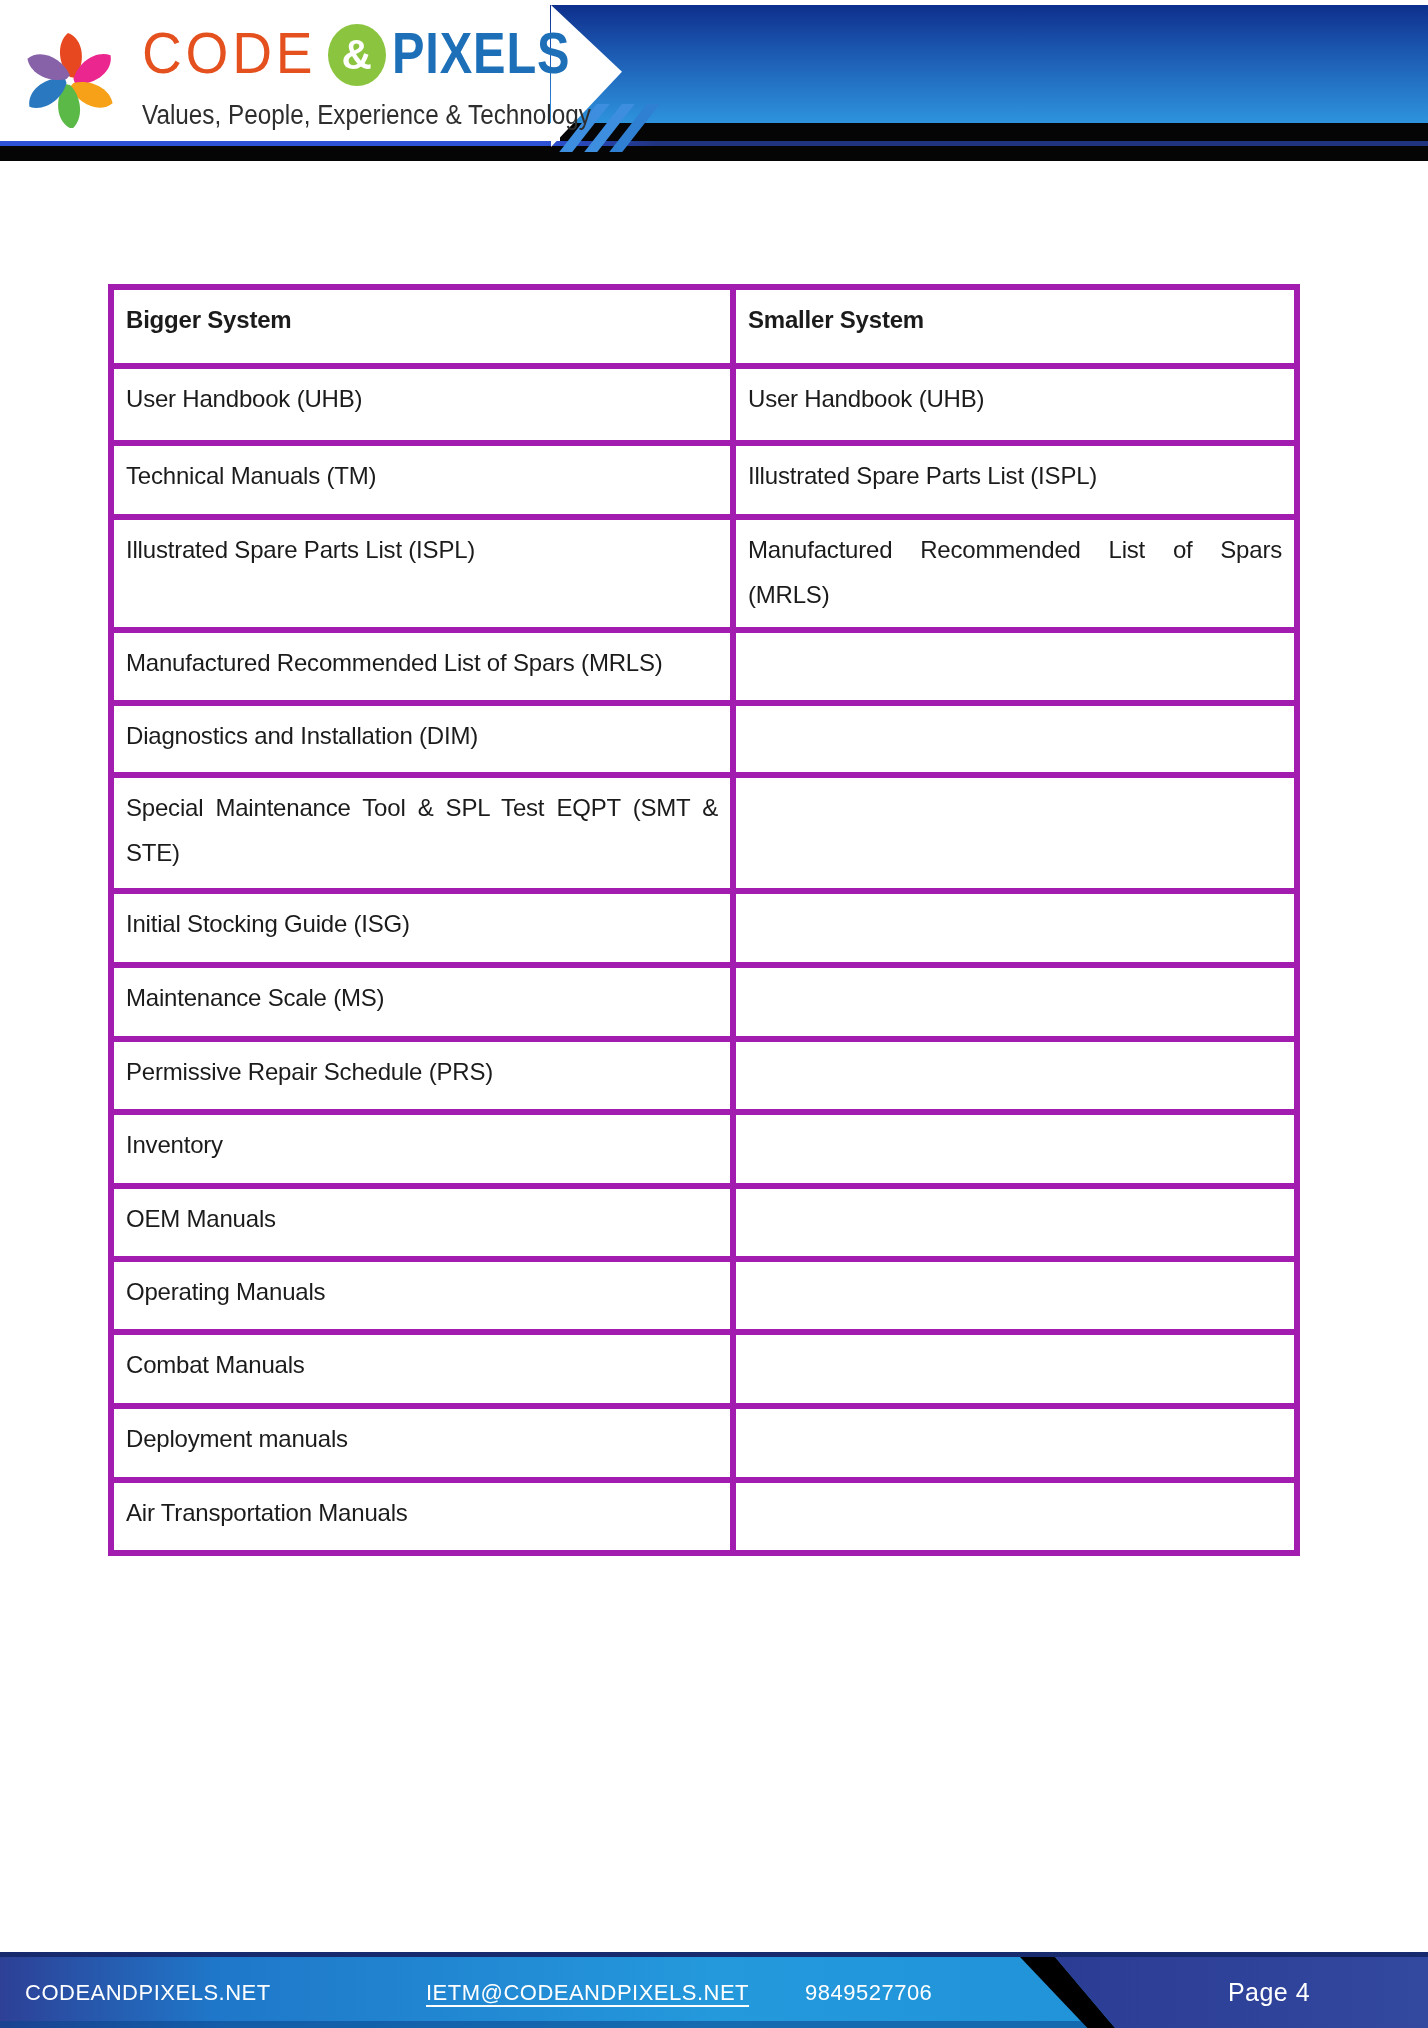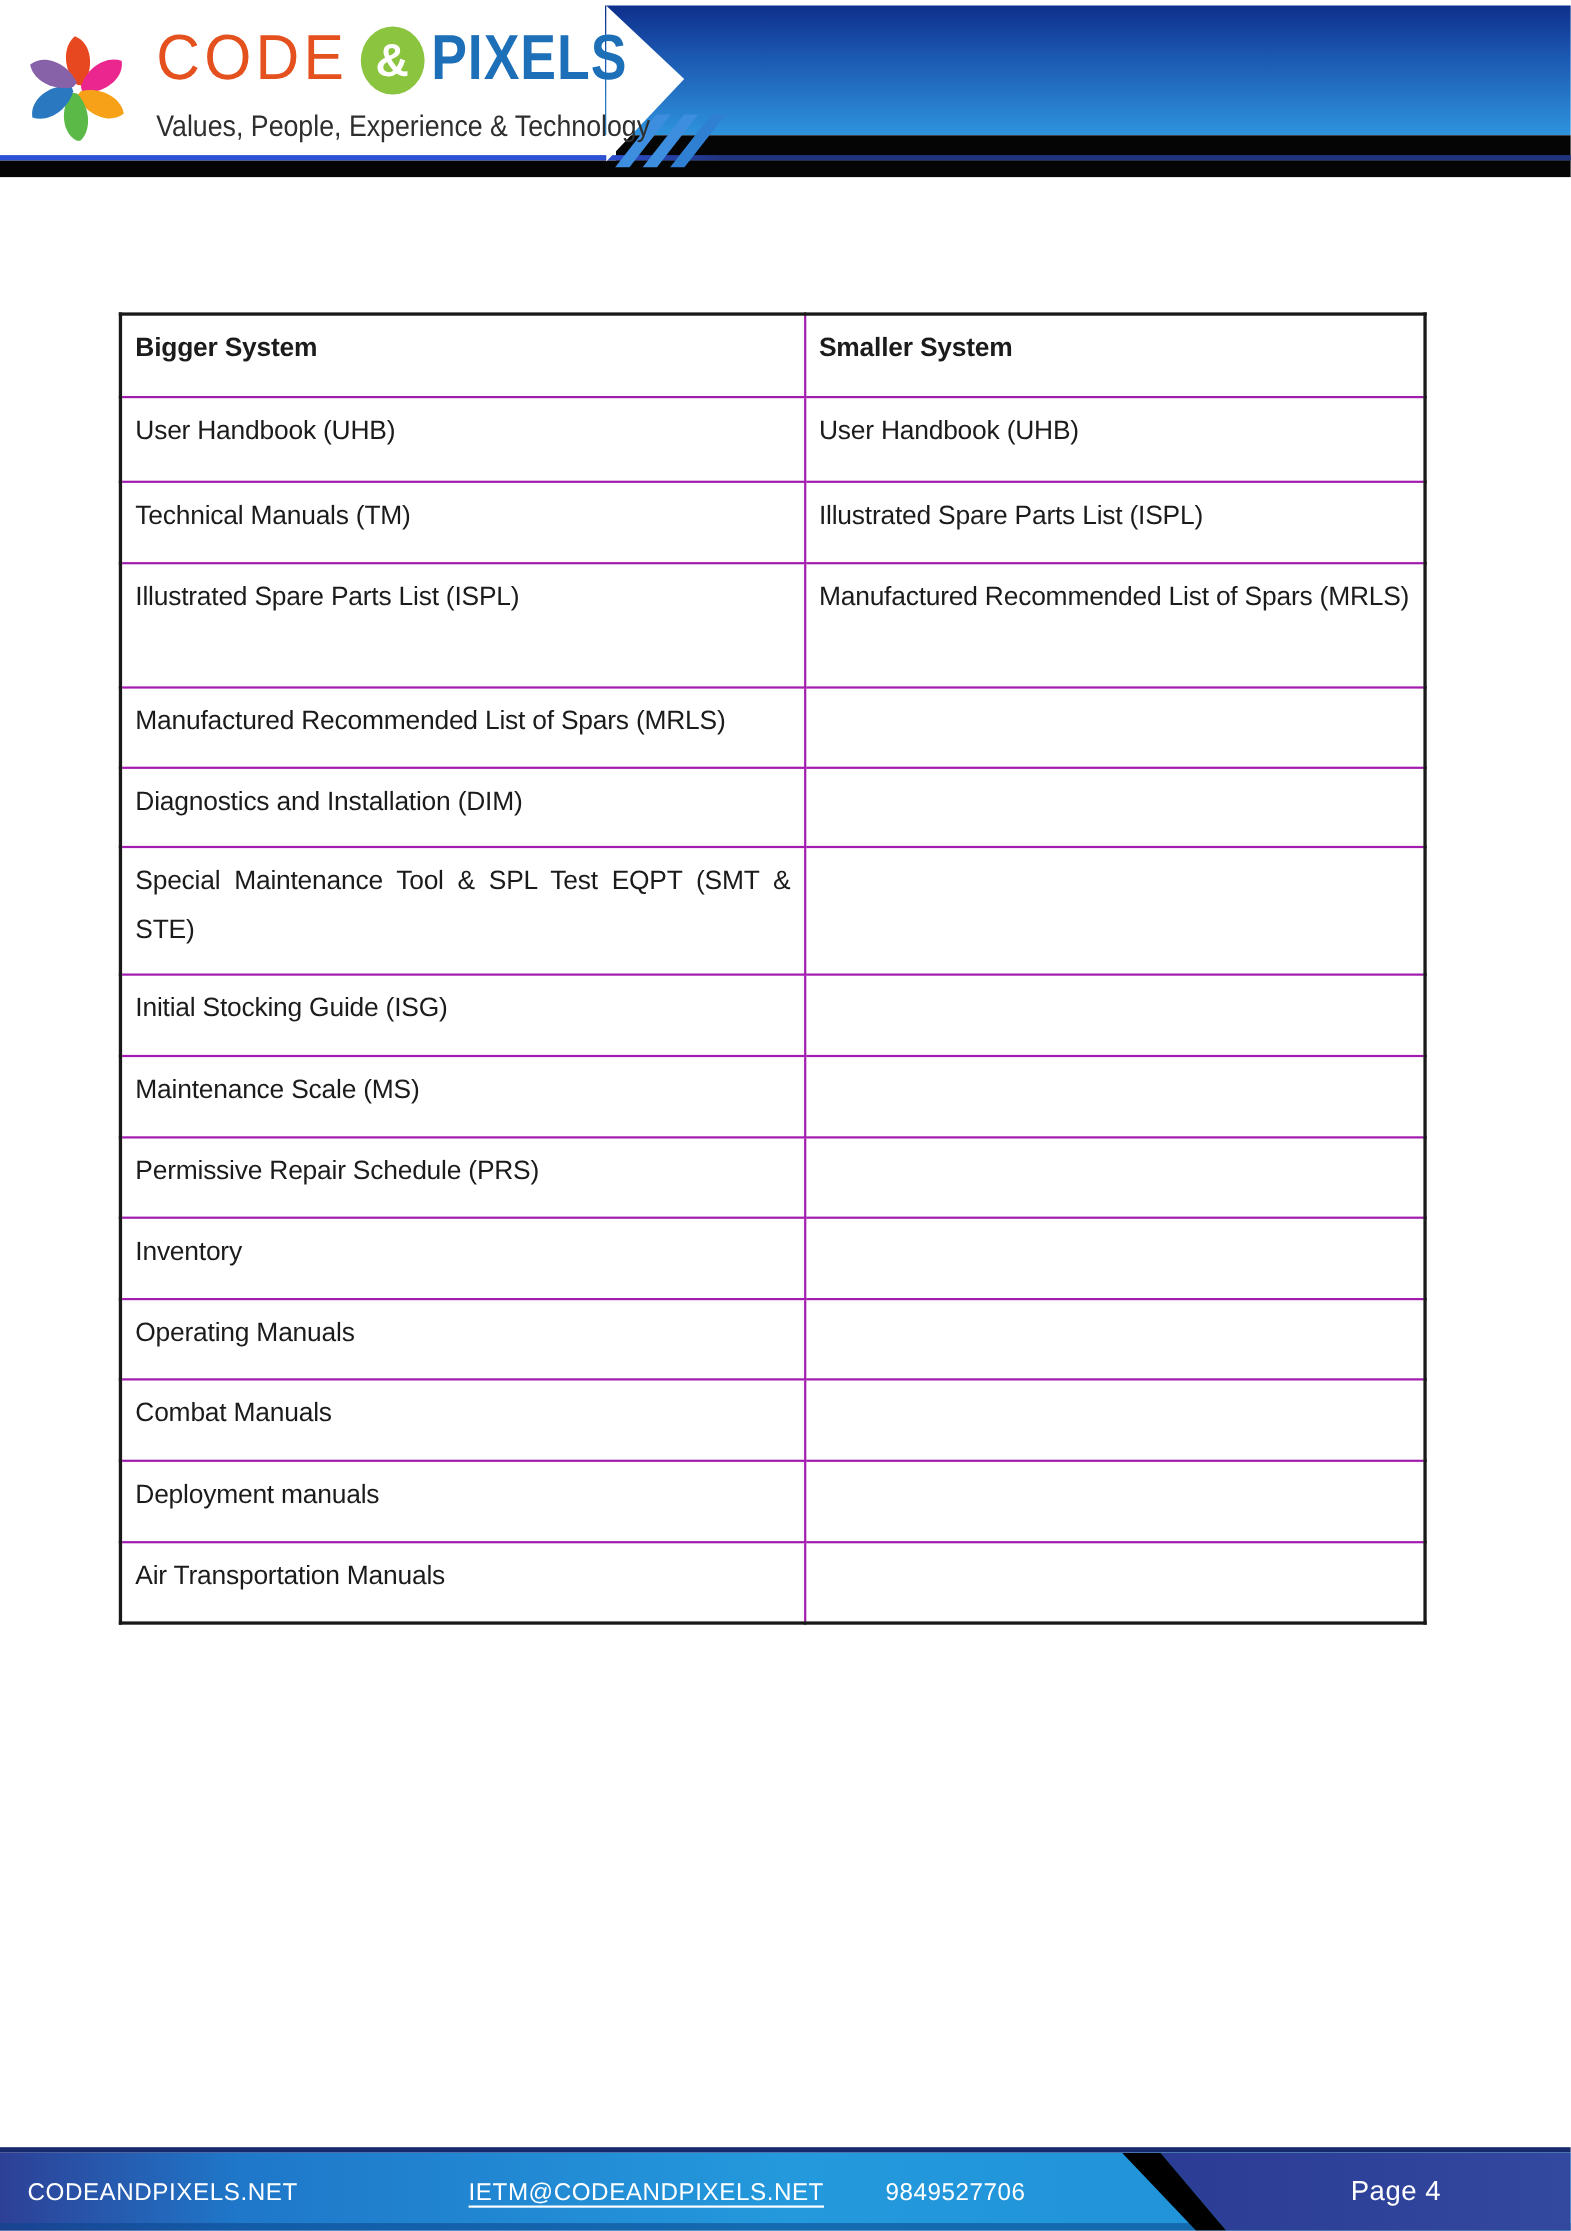--- a/index.html
+++ b/index.html
@@ -53,21 +53,21 @@
 
   
   .doc-table{
     position:absolute;left:108px;top:284px;width:1186px;
     border-collapse:collapse;table-layout:fixed;
     font-size:24px;color:#1b1b1b;
   }
   .doc-table col.c1{width:622px;}
   .doc-table col.c2{width:564px;}
   .doc-table th,.doc-table td{
-    border:2px solid #a21caf;vertical-align:top;
+    border:6px solid #a21caf;vertical-align:top;
     padding:7px 12px 0 12px;line-height:45px;letter-spacing:-.2px;
     overflow:hidden;
   }
   .doc-table{border:3px solid #191919;}
   .doc-table th{font-weight:bold;text-align:left;height:66px;}
   .doc-table tr.std{height:74px;}
   .doc-table tr.tall{height:113px;}
   .doc-table td.justify{text-align:justify;text-justify:inter-word;}
 
   
@@ -197,20 +197,24 @@
     </tr>
     <tr class="std" style="height:73px;">
       <td>Permissive Repair Schedule (PRS)</td>
       <td></td>
     </tr>
     <tr class="std">
       <td>Inventory</td>
       <td></td>
     </tr>
     <tr class="std" style="height:73px;">
+      <td>OEM Manuals</td>
+      <td></td>
+    </tr>
+    <tr class="std" style="height:73px;">
       <td>Operating Manuals</td>
       <td></td>
     </tr>
     <tr class="std">
       <td>Combat Manuals</td>
       <td></td>
     </tr>
     <tr class="std">
       <td>Deployment manuals</td>
       <td></td>

